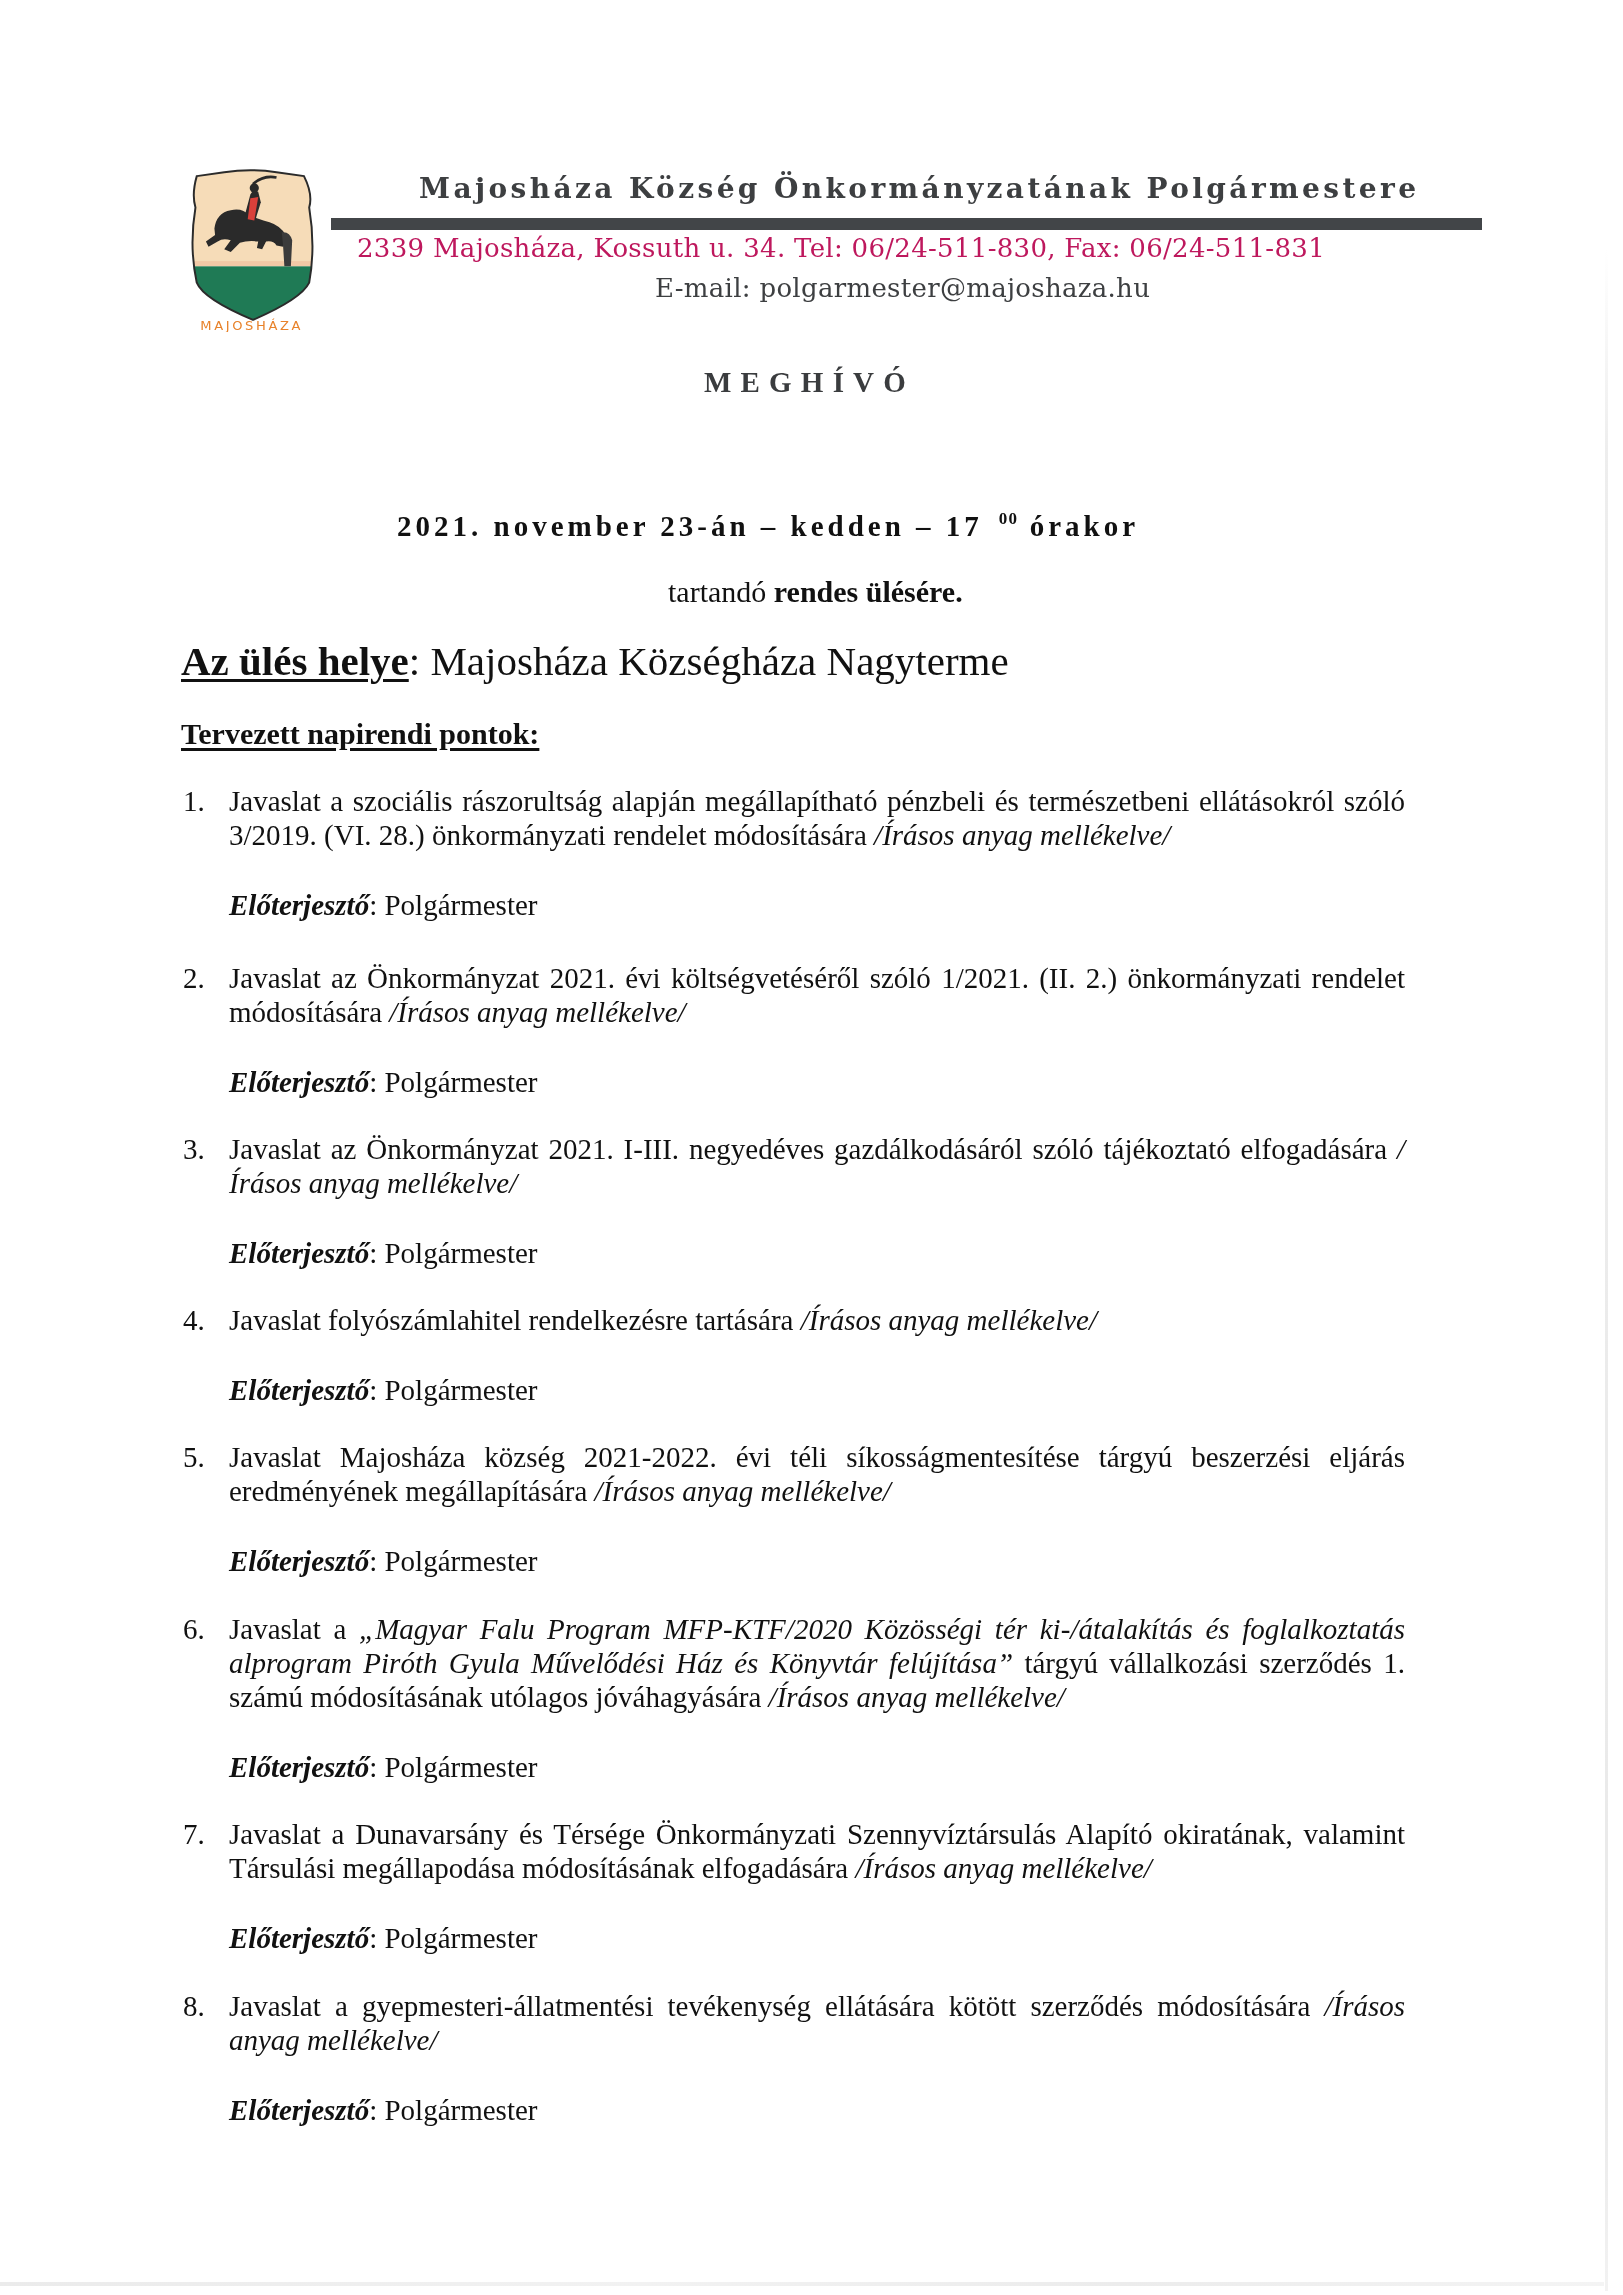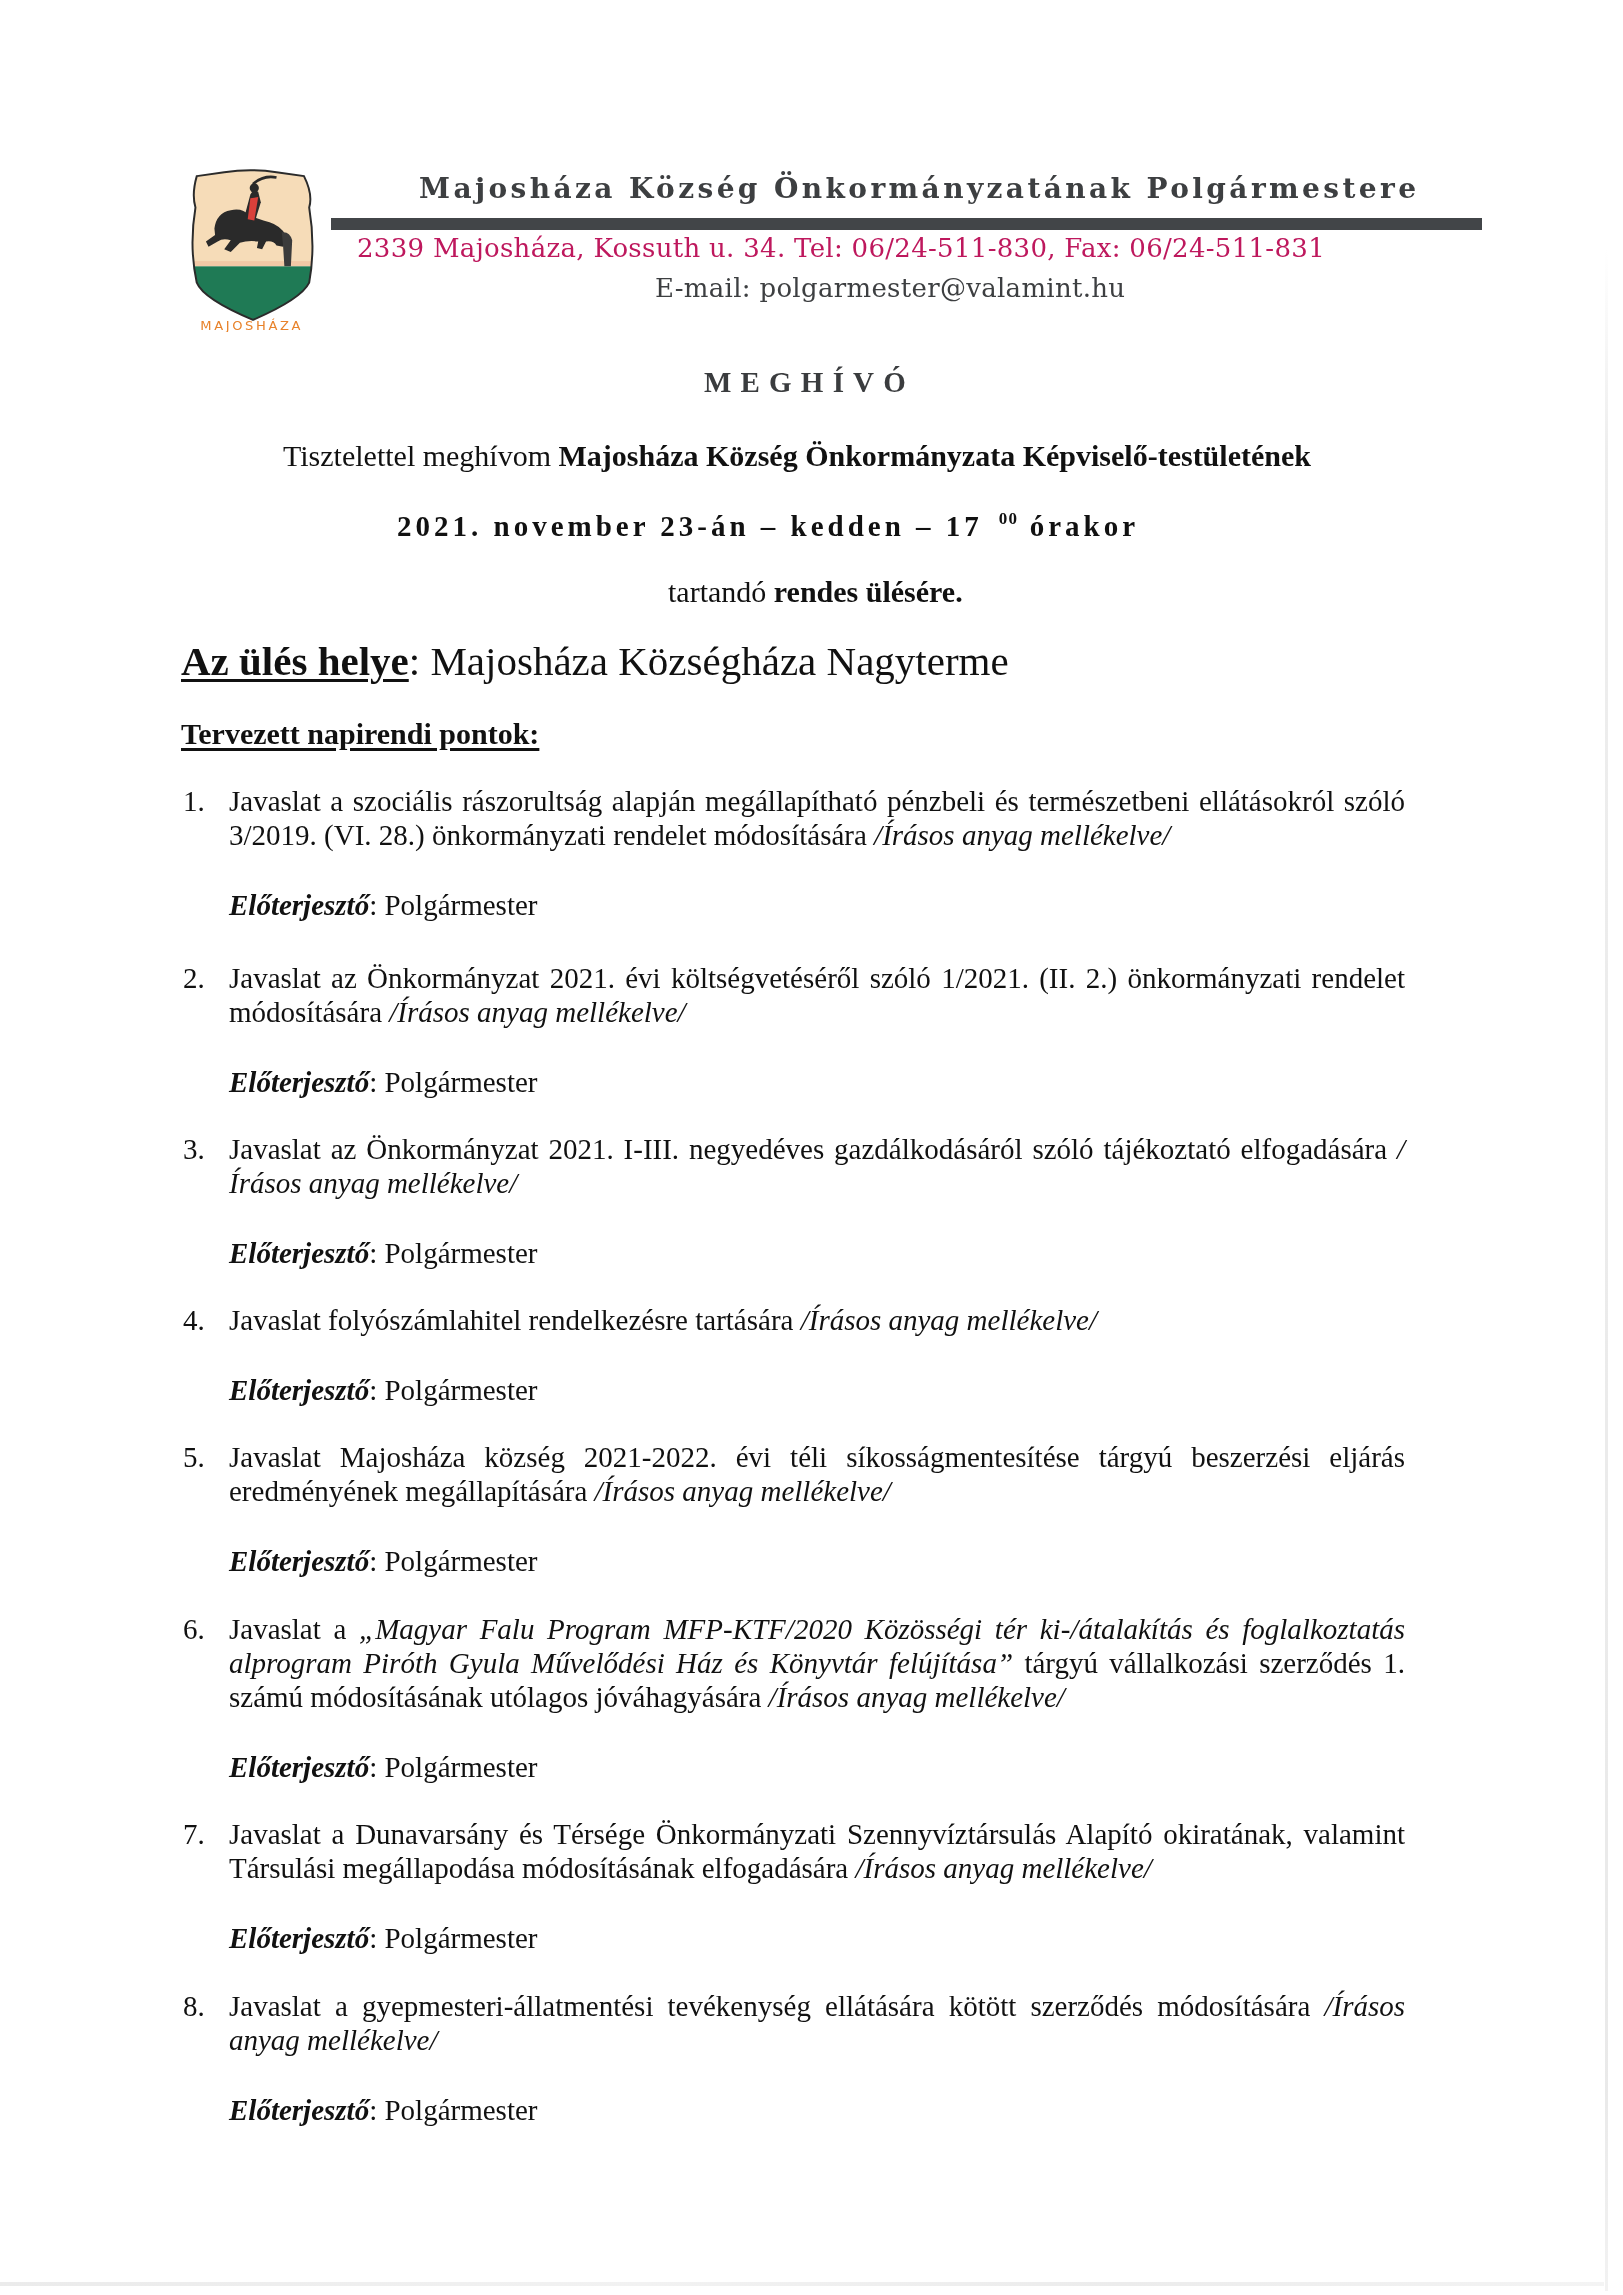--- a/index.html
+++ b/index.html
@@ -71,27 +71,24 @@
         <path d="M148 98 Q160 96 164 110 L162 150 L152 150 L150 118 Z" fill="#3b3b3b"></path>
       </g>
       <path d="M18 12 L60 6 Q100 0 140 6 L182 12 Q196 40 190 60 Q200 120 190 175 Q178 200 104 232 Q28 200 18 175 Q6 120 16 60 Q10 40 18 12 Z" fill="none" stroke="#2b2b2b" stroke-width="3"></path>
       <text x="102" y="248" text-anchor="middle" font-family="DejaVu Sans, sans-serif" font-size="20" fill="#e8822a" letter-spacing="4">MAJOSHÁZA</text>
     </svg>
   </div>
 
   <div class="abs lh-title">Majosháza Község Önkormányzatának Polgármestere</div>
   <div class="lh-rule"></div>
   <div class="abs lh-address">2339 Majosháza, Kossuth u. 34. Tel: 06/24-511-830, Fax: 06/24-511-831</div>
-  <div class="abs lh-email">E-mail: polgarmester@valamint.hu</div>
+  <div class="abs lh-email">E-mail: polgarmester@majoshaza.hu</div>
 
   <div class="abs meghivo">MEGHÍVÓ</div>
 
-  <div class="abs serif intro">
-    <span>Tisztelettel meghívom </span><span class="b">Majosháza Község Önkormányzata Képviselő-testületének</span>
-  </div>
 
   <div class="abs serif date">
     <span>2021. november 23-án – kedden – 17</span><sup>00</sup><span> órakor</span>
   </div>
 
   <div class="abs serif tartando">
     <span>tartandó </span><span class="b">rendes ülésére.</span>
   </div>
 
   <div class="abs serif helye">

